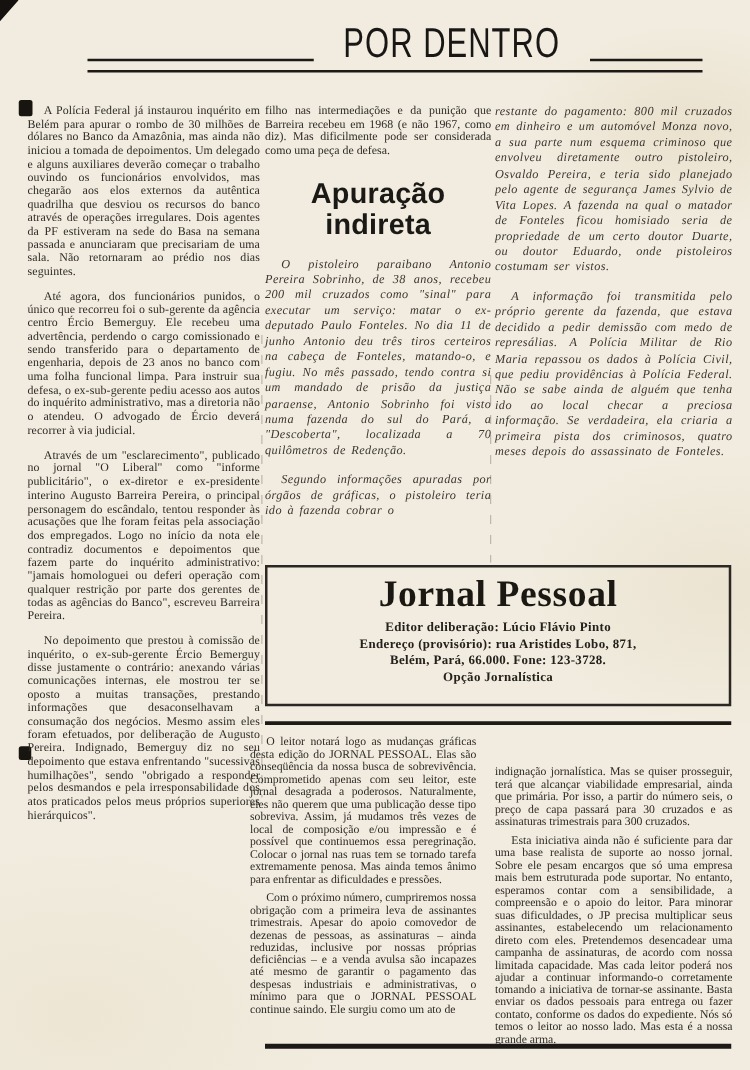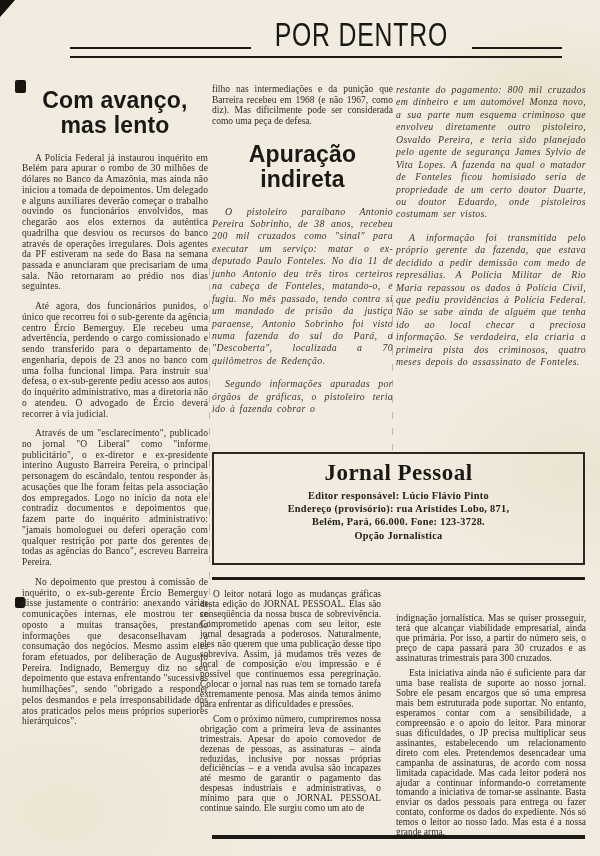--- a/index.html
+++ b/index.html
@@ -64,21 +64,21 @@
   .italic-txt p{font-style:italic;font-size:9.8px;line-height:1.27;letter-spacing:.35px;word-spacing:1.6px;color:#3a352f;margin-bottom:11px;}
   .right-top{left:396px;top:84px;width:190px;}
 
   
   .jp-box{
     position:absolute;left:212px;top:452px;width:373px;height:113px;
     border:2px solid #2b2722;box-sizing:border-box;text-align:center;
   }
   .jp-title{
     font-family:"Liberation Serif","DejaVu Serif",serif;
-    font-weight:700;font-size:23px;line-height:1;color:#1b1814;
+    font-weight:700;font-size:30px;line-height:1;color:#1b1814;
     margin-top:7px;letter-spacing:.5px;
   }
   .jp-lines{margin-top:5px;font-weight:700;font-size:10.3px;line-height:1.28;color:#24201b;letter-spacing:.3px;}
 
   .rule-below-box{position:absolute;left:212px;top:577px;width:373px;height:3px;background:#1c1916;}
   .bottom-rule{position:absolute;left:212px;top:835px;width:373px;height:3.5px;background:#1c1916;}
 
   .mid-bottom{left:200px;top:590px;width:181px;font-size:9.4px;line-height:1.06;}
   .right-bottom{left:396px;top:590px;width:190px;font-size:9.4px;line-height:1.06;margin-top:24px;}
   .mid-bottom p,.right-bottom p{margin-bottom:5px;}
@@ -98,21 +98,20 @@
   <div class="masthead">
     <div class="masthead-row">
       <span class="rule rule-left"></span>
       <span class="masthead-title">POR DENTRO</span>
       <span class="rule rule-right"></span>
     </div>
     <div class="masthead-underline"></div>
   </div>
 
   <div class="col left-col">
-    <h2>Com avanço, mas lento</h2>
     <p>A Polícia Federal já instaurou inquérito em Belém para apurar o rombo de 30 milhões de dólares no Banco da Amazônia, mas ainda não iniciou a tomada de depoimentos. Um delegado e alguns auxiliares deverão começar o trabalho ouvindo os funcionários envolvidos, mas chegarão aos elos externos da autêntica quadrilha que desviou os recursos do banco através de operações irregulares. Dois agentes da PF estiveram na sede do Basa na semana passada e anunciaram que precisariam de uma sala. Não retornaram ao prédio nos dias seguintes.</p>
     <p>Até agora, dos funcionários punidos, o único que recorreu foi o sub-gerente da agência centro Ércio Bemerguy. Ele recebeu uma advertência, perdendo o cargo comissionado e sendo transferido para o departamento de engenharia, depois de 23 anos no banco com uma folha funcional limpa. Para instruir sua defesa, o ex-sub-gerente pediu acesso aos autos do inquérito administrativo, mas a diretoria não o atendeu. O advogado de Ércio deverá recorrer à via judicial.</p>
     <p>Através de um "esclarecimento", publicado no jornal "O Liberal" como "informe publicitário", o ex-diretor e ex-presidente interino Augusto Barreira Pereira, o principal personagem do escândalo, tentou responder às acusações que lhe foram feitas pela associação dos empregados. Logo no início da nota ele contradiz documentos e depoimentos que fazem parte do inquérito administrativo: "jamais homologuei ou deferi operação com qualquer restrição por parte dos gerentes de todas as agências do Banco", escreveu Barreira Pereira.</p>
     <p>No depoimento que prestou à comissão de inquérito, o ex-sub-gerente Ércio Bemerguy disse justamente o contrário: anexando várias comunicações internas, ele mostrou ter se oposto a muitas transações, prestando informações que desaconselhavam a consumação dos negócios. Mesmo assim eles foram efetuados, por deliberação de Augusto Pereira. Indignado, Bemerguy diz no seu depoimento que estava enfrentando "sucessivas humilhações", sendo "obrigado a responder pelos desmandos e pela irresponsabilidade dos atos praticados pelos meus próprios superiores hierárquicos".</p>
   </div>
 
   <div class="col mid-top">
     <p style="text-indent:0;">filho nas intermediações e da punição que Barreira recebeu em 1968 (e não 1967, como diz). Mas dificilmente pode ser considerada como uma peça de defesa.</p>
     <h2>Apuração indireta</h2>
     <div class="italic-txt">
@@ -122,21 +121,21 @@
   </div>
 
   <div class="col right-top italic-txt">
     <p style="text-indent:0;">restante do pagamento: 800 mil cruzados em dinheiro e um automóvel Monza novo, a sua parte num esquema criminoso que envolveu diretamente outro pistoleiro, Osvaldo Pereira, e teria sido planejado pelo agente de segurança James Sylvio de Vita Lopes. A fazenda na qual o matador de Fonteles ficou homisiado seria de propriedade de um certo doutor Duarte, ou doutor Eduardo, onde pistoleiros costumam ser vistos.</p>
     <p>A informação foi transmitida pelo próprio gerente da fazenda, que estava decidido a pedir demissão com medo de represálias. A Polícia Militar de Rio Maria repassou os dados à Polícia Civil, que pediu providências à Polícia Federal. Não se sabe ainda de alguém que tenha ido ao local checar a preciosa informação. Se verdadeira, ela criaria a primeira pista dos criminosos, quatro meses depois do assassinato de Fonteles.</p>
   </div>
 
   <div class="jp-box">
     <div class="jp-title">Jornal Pessoal</div>
     <div class="jp-lines">
-      <div>Editor responsável: Lúcio Flávio Pinto</div>
+      <div>Editor deliberação: Lúcio Flávio Pinto</div>
       <div>Endereço (provisório): rua Aristides Lobo, 871,</div>
       <div>Belém, Pará, 66.000. Fone: 123-3728.</div>
       <div>Opção Jornalística</div>
     </div>
   </div>
 
   <div class="rule-below-box"></div>
 
   <div class="col mid-bottom">
     <p>O leitor notará logo as mudanças gráficas desta edição do JORNAL PESSOAL. Elas são conseqüência da nossa busca de sobrevivência. Comprometido apenas com seu leitor, este jornal desagrada a poderosos. Naturalmente, eles não querem que uma publicação desse tipo sobreviva. Assim, já mudamos três vezes de local de composição e/ou impressão e é possível que continuemos essa peregrinação. Colocar o jornal nas ruas tem se tornado tarefa extremamente penosa. Mas ainda temos ânimo para enfrentar as dificuldades e pressões.</p>

